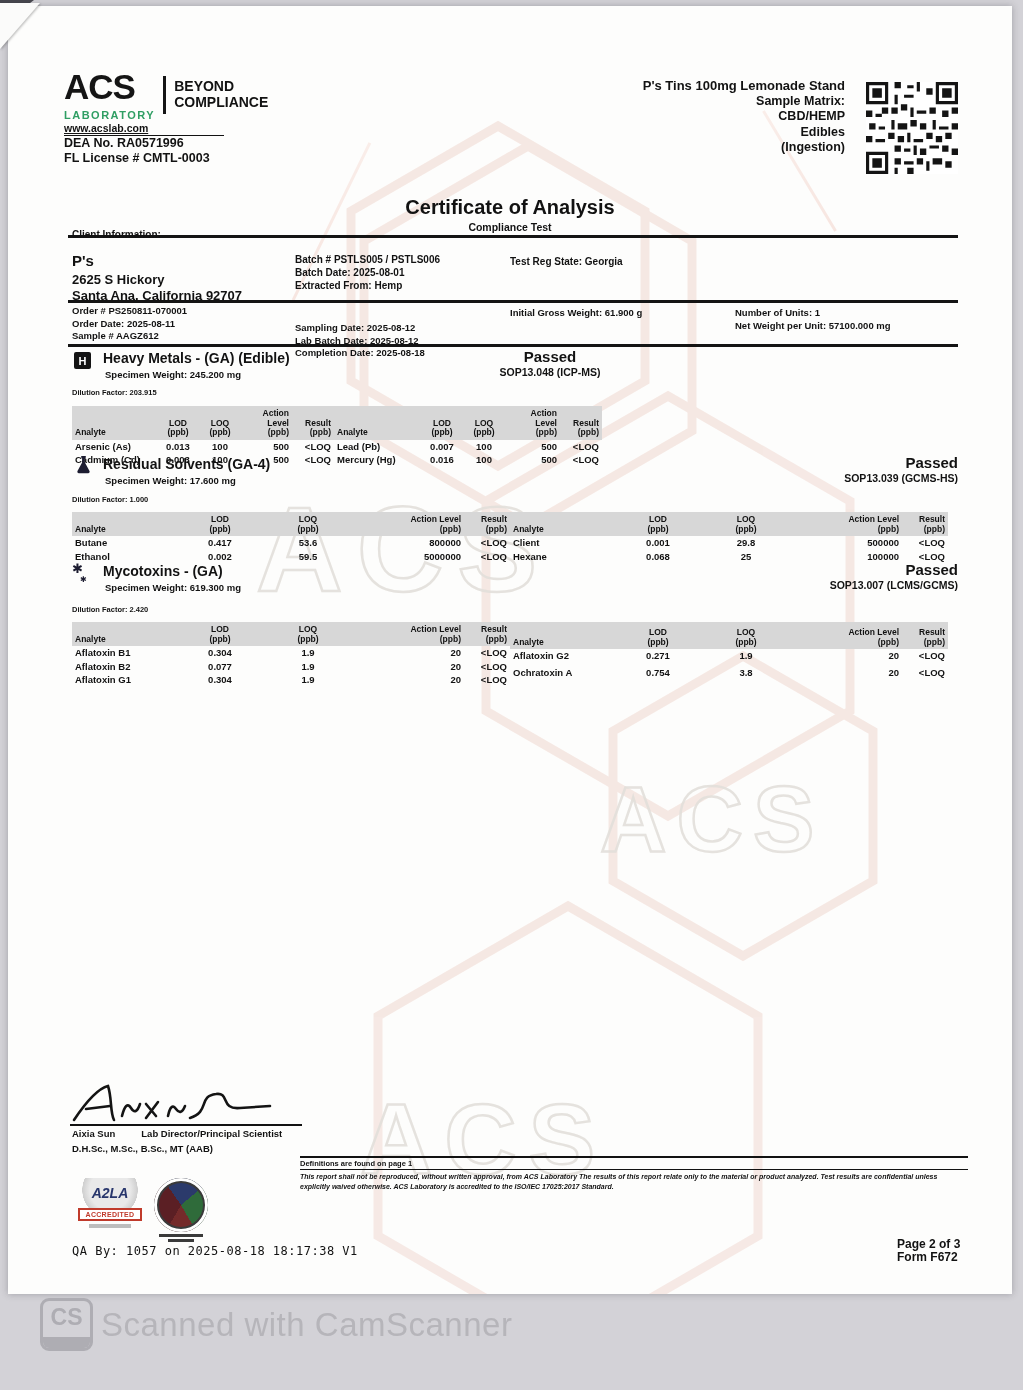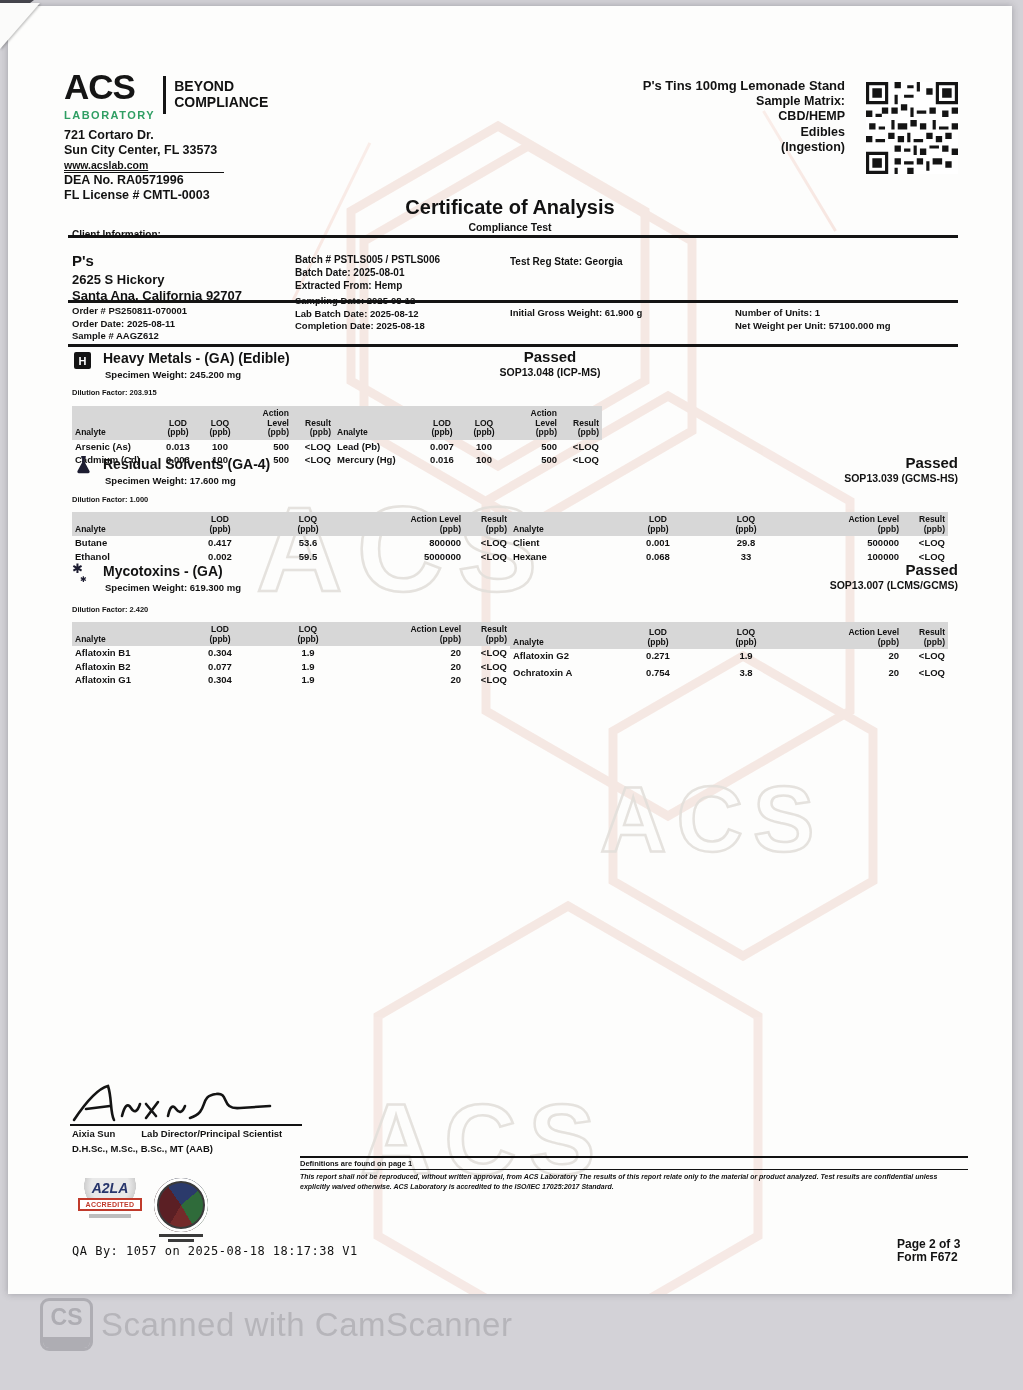--- a/index.html
+++ b/index.html
@@ -63,21 +63,21 @@
   
   .sig-line{border-top:2px solid #121212;}
   .sig-names{font-size:9.5px;font-weight:700;}
   .role{margin-left:26px;}
   .defs{border-top:2.5px solid #121212;font-weight:700;}
   .defs-head{font-size:7.5px;font-weight:800;border-bottom:1.5px solid #121212;padding:1px 0;}
   .defs-text{font-size:7px;font-style:italic;line-height:9.5px;margin-top:2px;}
   .a2la{width:64px;text-align:center;}
   .a2la-art{font-size:14px;font-weight:800;font-style:italic;color:#27356b;
             background:radial-gradient(circle at 50% 40%,#e9e9e9 55%,#cfcfcf 75%,transparent 76%);
-            height:20px;display:flex;align-items:center;justify-content:center;}
+            height:30px;display:flex;align-items:center;justify-content:center;}
   .a2la-box{border:2px solid #c03a2b;color:#c03a2b;font-size:7px;font-weight:800;padding:1px 2px;
             background:#fff;letter-spacing:.3px;}
   .a2la-cert{height:4px;width:42px;background:#bdbdbd;margin:3px auto 0 auto;}
   .emblem{width:54px;height:54px;border-radius:50%;
           background:conic-gradient(from 210deg,#5b1f24 0 115deg,#2b3a6b 115deg 200deg,#2f6b3a 200deg 300deg,#742a2a 300deg 360deg);
           box-shadow:inset 0 0 0 3px #fff, inset 0 0 0 5px #3a3a3a;}
   .emblem-bar{height:3px;background:#3a3a3a;margin:2px auto 0 auto;}
   .qa{font-family:"DejaVu Sans Mono",monospace;font-size:12px;font-weight:400;letter-spacing:.5px;}
   .pageinfo{font-size:12px;font-weight:800;line-height:13px;}
   
@@ -116,24 +116,20 @@
         <div>
           <div class="acs">ACS</div>
           <div class="laboratory">LABORATORY</div>
         </div>
         <div class="divider"></div>
         <div class="beyond">
           <div>BEYOND</div>
           <div>COMPLIANCE</div>
         </div>
       </div>
-      <div class="addr">
-        <div>721 Cortaro Dr.</div>
-        <div>Sun City Center, FL 33573</div>
-      </div>
       <div class="www">www.acslab.com</div>
       <div class="dea">
         <div>DEA No. RA0571996</div>
         <div>FL License # CMTL-0003</div>
       </div>
     </div>
 
     <div class="abs sample-block" style="right:167px;top:72px;">
       <div class="sample-name">P's Tins 100mg Lemonade Stand</div>
       <div>Sample Matrix:</div>
@@ -164,21 +160,21 @@
       <div>Extracted From: Hemp</div>
     </div>
     <div class="abs lbl10" style="left:502px;top:249px;">Test Reg State:  Georgia</div>
     <div class="rule" style="top:294px;"></div>
 
     <div class="abs lbl95" style="left:64px;top:299px;">
       <div>Order # PS250811-070001</div>
       <div>Order Date:  2025-08-11</div>
       <div>Sample #  AAGZ612</div>
     </div>
-    <div class="abs lbl95" style="left:287px;top:289px;">
+    <div class="abs lbl95" style="left:287px;top:316px;">
       <div>Sampling Date:  2025-08-12</div>
       <div>Lab Batch Date:  2025-08-12</div>
       <div>Completion Date:  2025-08-18</div>
     </div>
     <div class="abs lbl95" style="left:502px;top:301px;">Initial Gross Weight: 61.900 g</div>
     <div class="abs lbl95" style="left:727px;top:301px;">
       <div>Number of Units:  1</div>
       <div>Net Weight per Unit:  57100.000 mg</div>
     </div>
     <div class="rule" style="top:338px;"></div>
@@ -280,21 +276,21 @@
 (ppb)</span>
         <span class="h ar">Result
 (ppb)</span>
         <span class="d al">Client</span>
         <span class="d">0.001</span>
         <span class="d">29.8</span>
         <span class="d ar">500000</span>
         <span class="d ar">&lt;LOQ</span>
         <span class="d al">Hexane</span>
         <span class="d">0.068</span>
-        <span class="d">33</span>
+        <span class="d">25</span>
         <span class="d ar">100000</span>
         <span class="d ar">&lt;LOQ</span>
       </div>
     </div>
 
     <div class="abs myco" style="left:64px;top:558px;"><span class="big">✱</span><br><span class="small">✱</span></div>
     <div class="abs sec-title" style="left:95px;top:557px;">Mycotoxins - (GA)</div>
     <div class="abs specimen" style="left:97px;top:576px;">Specimen Weight: 619.300 mg</div>
     <div class="abs" style="right:54px;top:555px;text-align:right;">
       <div class="passed">Passed</div>

